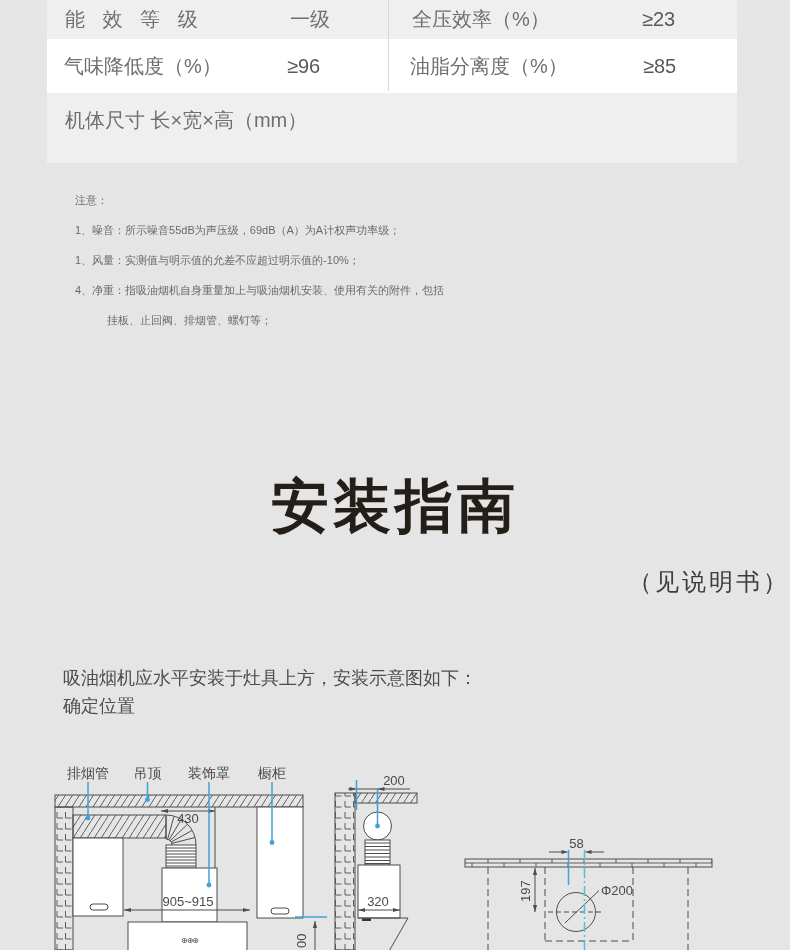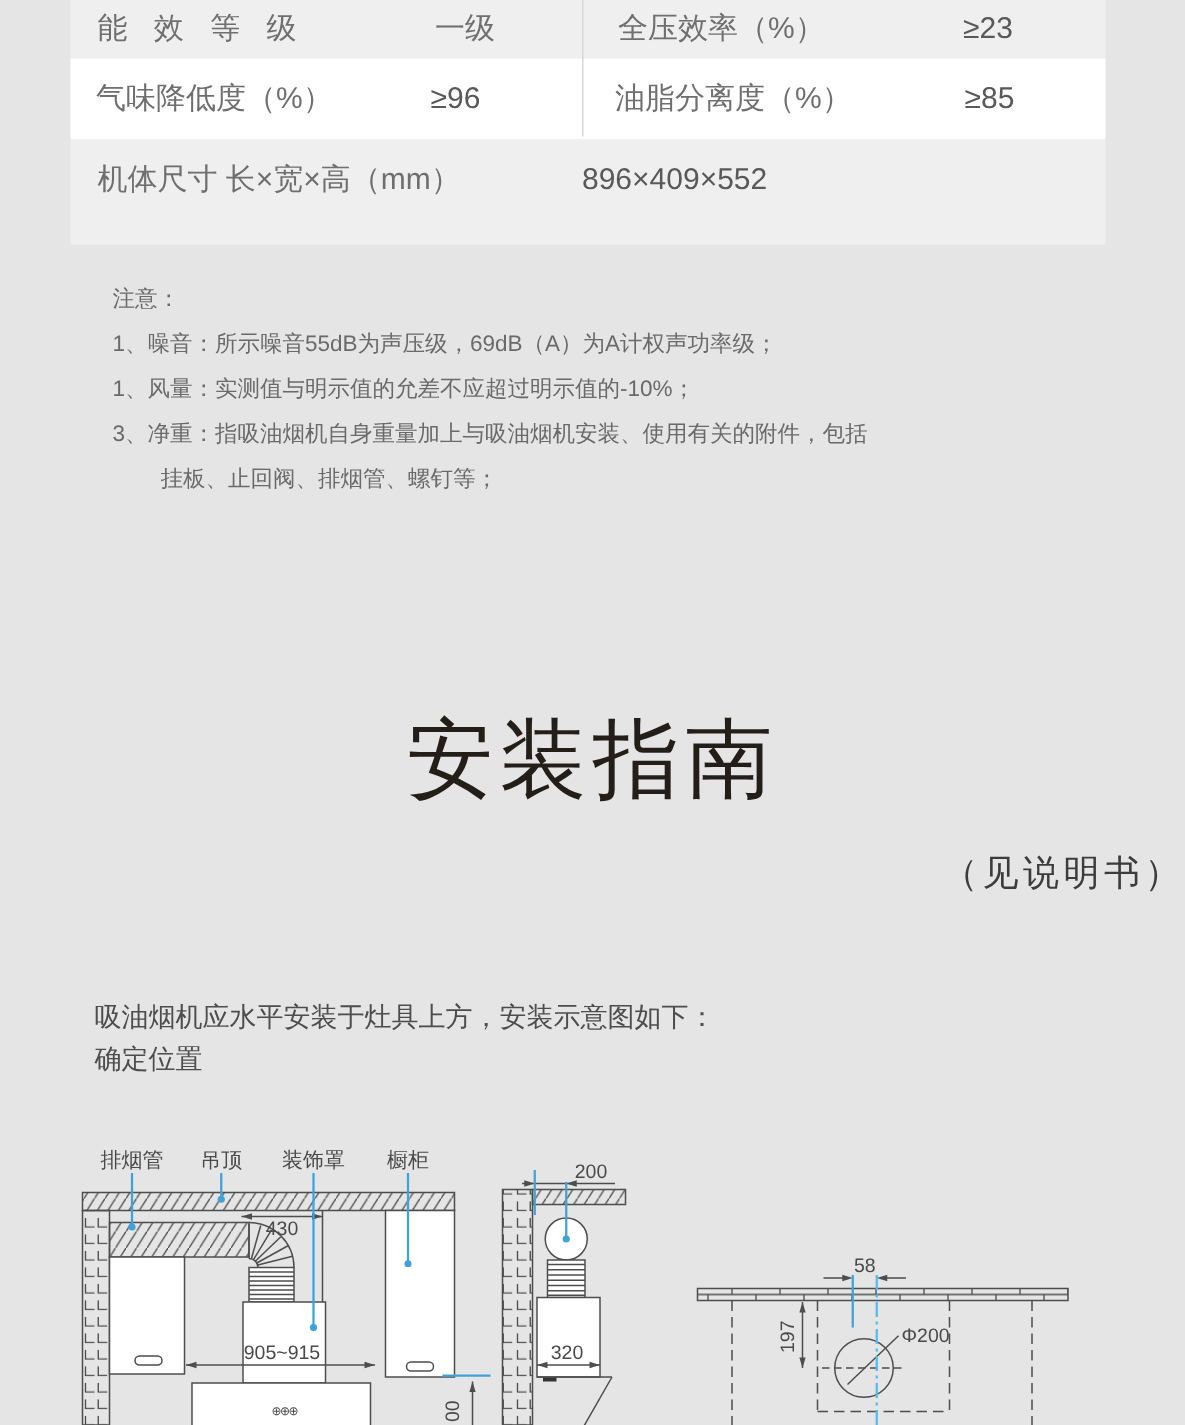--- a/index.html
+++ b/index.html
@@ -17,26 +17,26 @@
   .spec-row span { position:absolute; white-space:nowrap; font-size:20px; }
   .cell-label { color:#6f6f6f; }
   .cell-value { color:#595959; font-weight:normal; }
   .r1 .cell-label, .r1 .cell-value { line-height:39px; top:0; }
   .r2 .cell-label, .r2 .cell-value, .r3 .cell-label, .r3 .cell-value { line-height:54px; top:0; }
   .ls { letter-spacing:6px; }
   .col-divider { position:absolute; left:341px; top:0; width:1px; height:91px; background:#d8d8d8; }
 
   
   .notes { position:absolute; left:75px; top:185px; width:640px;
-    font-size:15px; color:#6a6a6a; line-height:30px; }
+    font-size:11px; color:#6a6a6a; line-height:30px; }
   .notes .indent { padding-left:32px; }
 
   
   .install-title { position:absolute; top:468px; left:0; width:790px; text-align:center;
-    font-size:58px; font-weight:normal; color:#241e18; letter-spacing:4px; }
+    font-size:58px; font-weight:bold; color:#241e18; letter-spacing:4px; }
   .install-sub { position:absolute; top:566px; left:0; width:790px; text-align:right;
     font-size:24px; color:#3c3c3c; letter-spacing:3px; }
 
   
   .position-block { position:absolute; left:63px; top:664px; font-size:18px;
     color:#4d4d4d; line-height:28px; }
 
   
   .diagram { position:absolute; left:0; top:755px; width:790px; height:195px; }
   svg text { font-family:"Liberation Sans","DejaVu Sans",sans-serif; fill:#4a4a4a; }
@@ -56,30 +56,29 @@
       <span class="cell-value" style="left:595px;">≥23</span>
     </div>
     <div class="spec-row r2">
       <span class="cell-label" style="left:17px;">气味降低度（%）</span>
       <span class="cell-value" style="left:240px;">≥96</span>
       <span class="cell-label" style="left:363px;">油脂分离度（%）</span>
       <span class="cell-value" style="left:596px;">≥85</span>
     </div>
     <div class="spec-row gray r3">
       <span class="cell-label" style="left:18px;">机体尺寸 长×宽×高（mm）</span>
-      <span class="cell-value" style="left:341px;">896×409×552</span>
     </div>
     <div class="col-divider"></div>
   </div>
 
   <div class="notes">
     <div>注意：</div>
     <div>1、噪音：所示噪音55dB为声压级，69dB（A）为A计权声功率级；</div>
     <div>1、风量：实测值与明示值的允差不应超过明示值的-10%；</div>
-    <div>3、净重：指吸油烟机自身重量加上与吸油烟机安装、使用有关的附件，包括</div>
+    <div>4、净重：指吸油烟机自身重量加上与吸油烟机安装、使用有关的附件，包括</div>
     <div class="indent">挂板、止回阀、排烟管、螺钉等；</div>
   </div>
 
   <div class="install-title">安装指南</div>
   <div class="install-sub">（见说明书）</div>
 
   <div class="position-block">
     <div>吸油烟机应水平安装于灶具上方，安装示意图如下：</div>
     <div>确定位置</div>
   </div>

